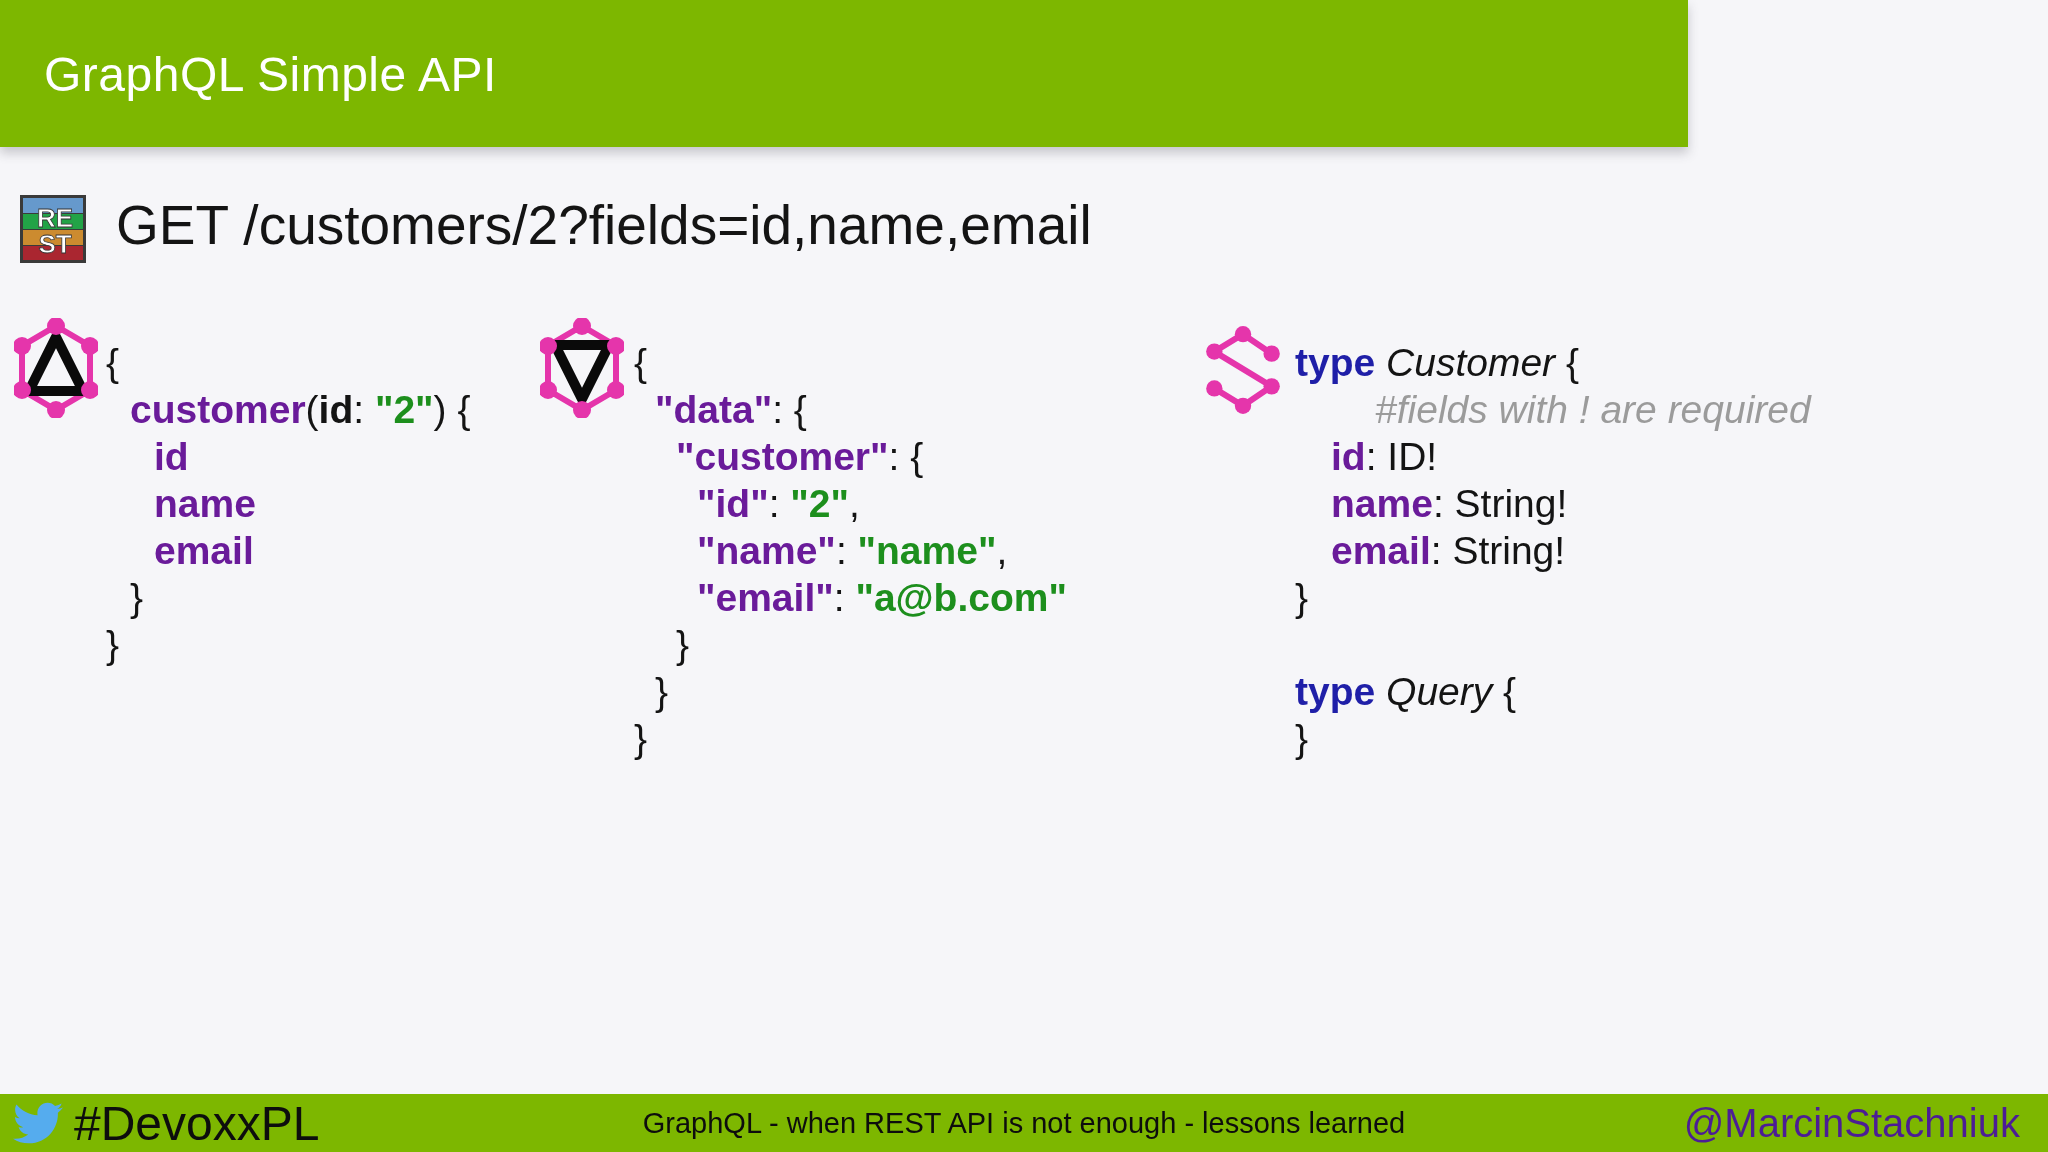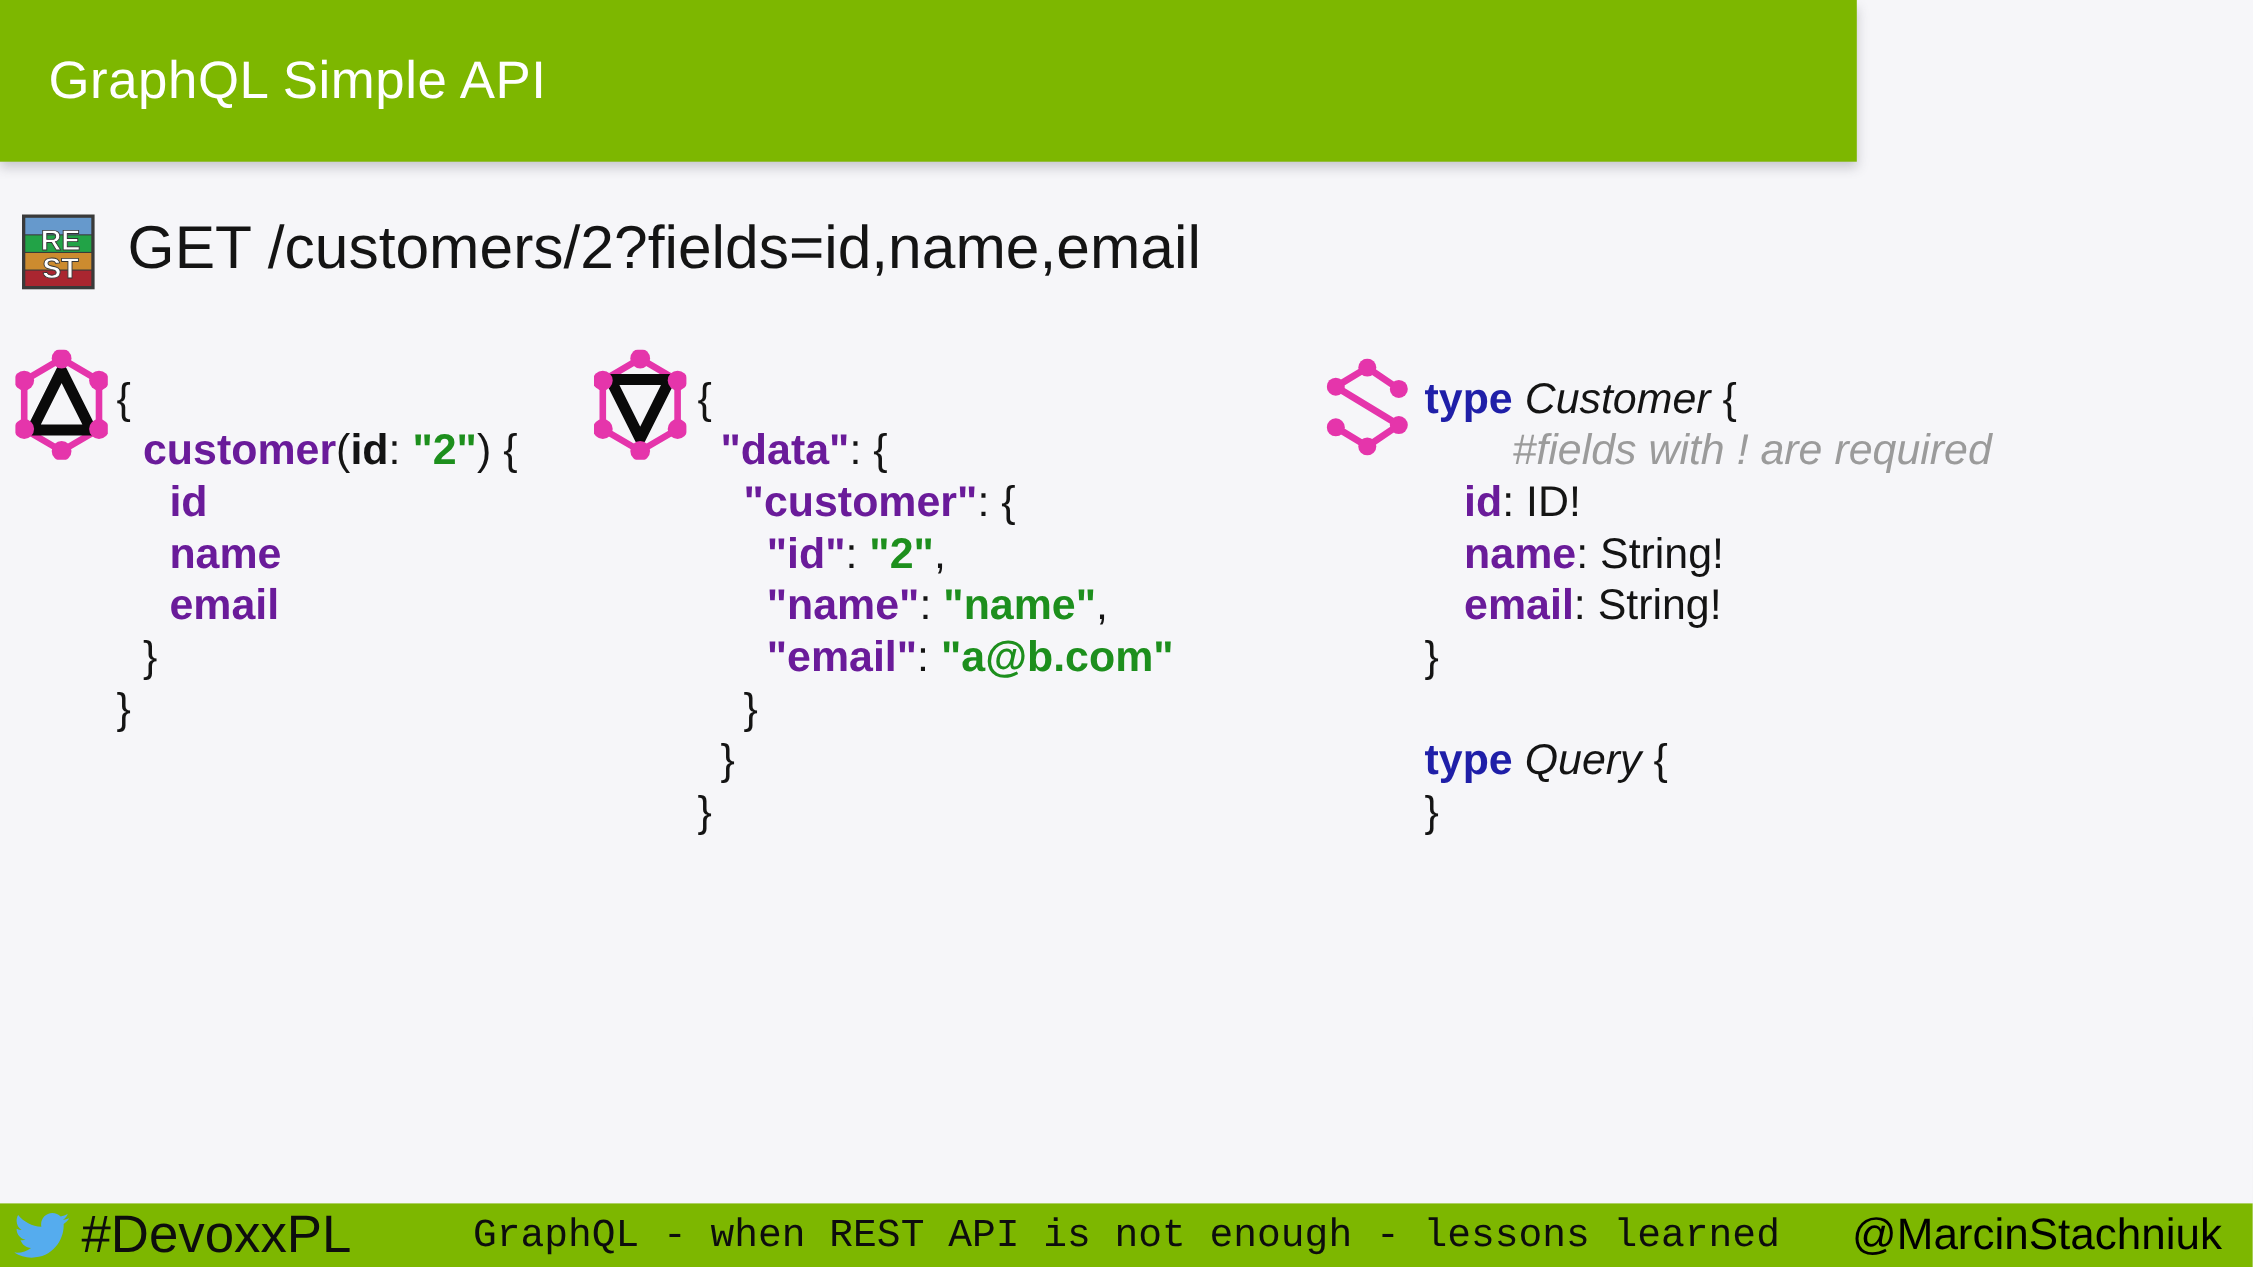--- a/index.html
+++ b/index.html
@@ -47,23 +47,23 @@
   #icon-schema{left:1206px;top:326px;}
   #code-schema{left:1295px;top:339px;}
 
   
   .footer{position:absolute;left:0;top:1094px;width:2048px;height:58px;background:var(--accent);}
   .footer-inner{position:relative;width:100%;height:100%;}
   .twitter-icon{position:absolute;left:12px;top:4px;width:52px;height:50px;}
   .footer-hashtag{position:absolute;left:74px;top:50%;transform:translateY(-50%);
                   font-size:48px;color:#0d0d0d;}
   .footer-title{position:absolute;left:50%;top:50%;transform:translate(-50%,-50%);
-                font-size:36px;color:#0d0d0d;white-space:nowrap;font-family:Liberation Mono, monospace;}
+                font-size:29px;color:#0d0d0d;white-space:nowrap;}
   .footer-handle{position:absolute;right:28px;top:50%;transform:translateY(-50%);
-                 font-size:40px;color:#000000;}
+                 font-size:40px;color:#4c1d95;}
 </style>
 </head>
 <body>
 
 <div class="slide">
 
   <div class="header">
     <div class="page-title">GraphQL Simple API</div>
   </div>
 

